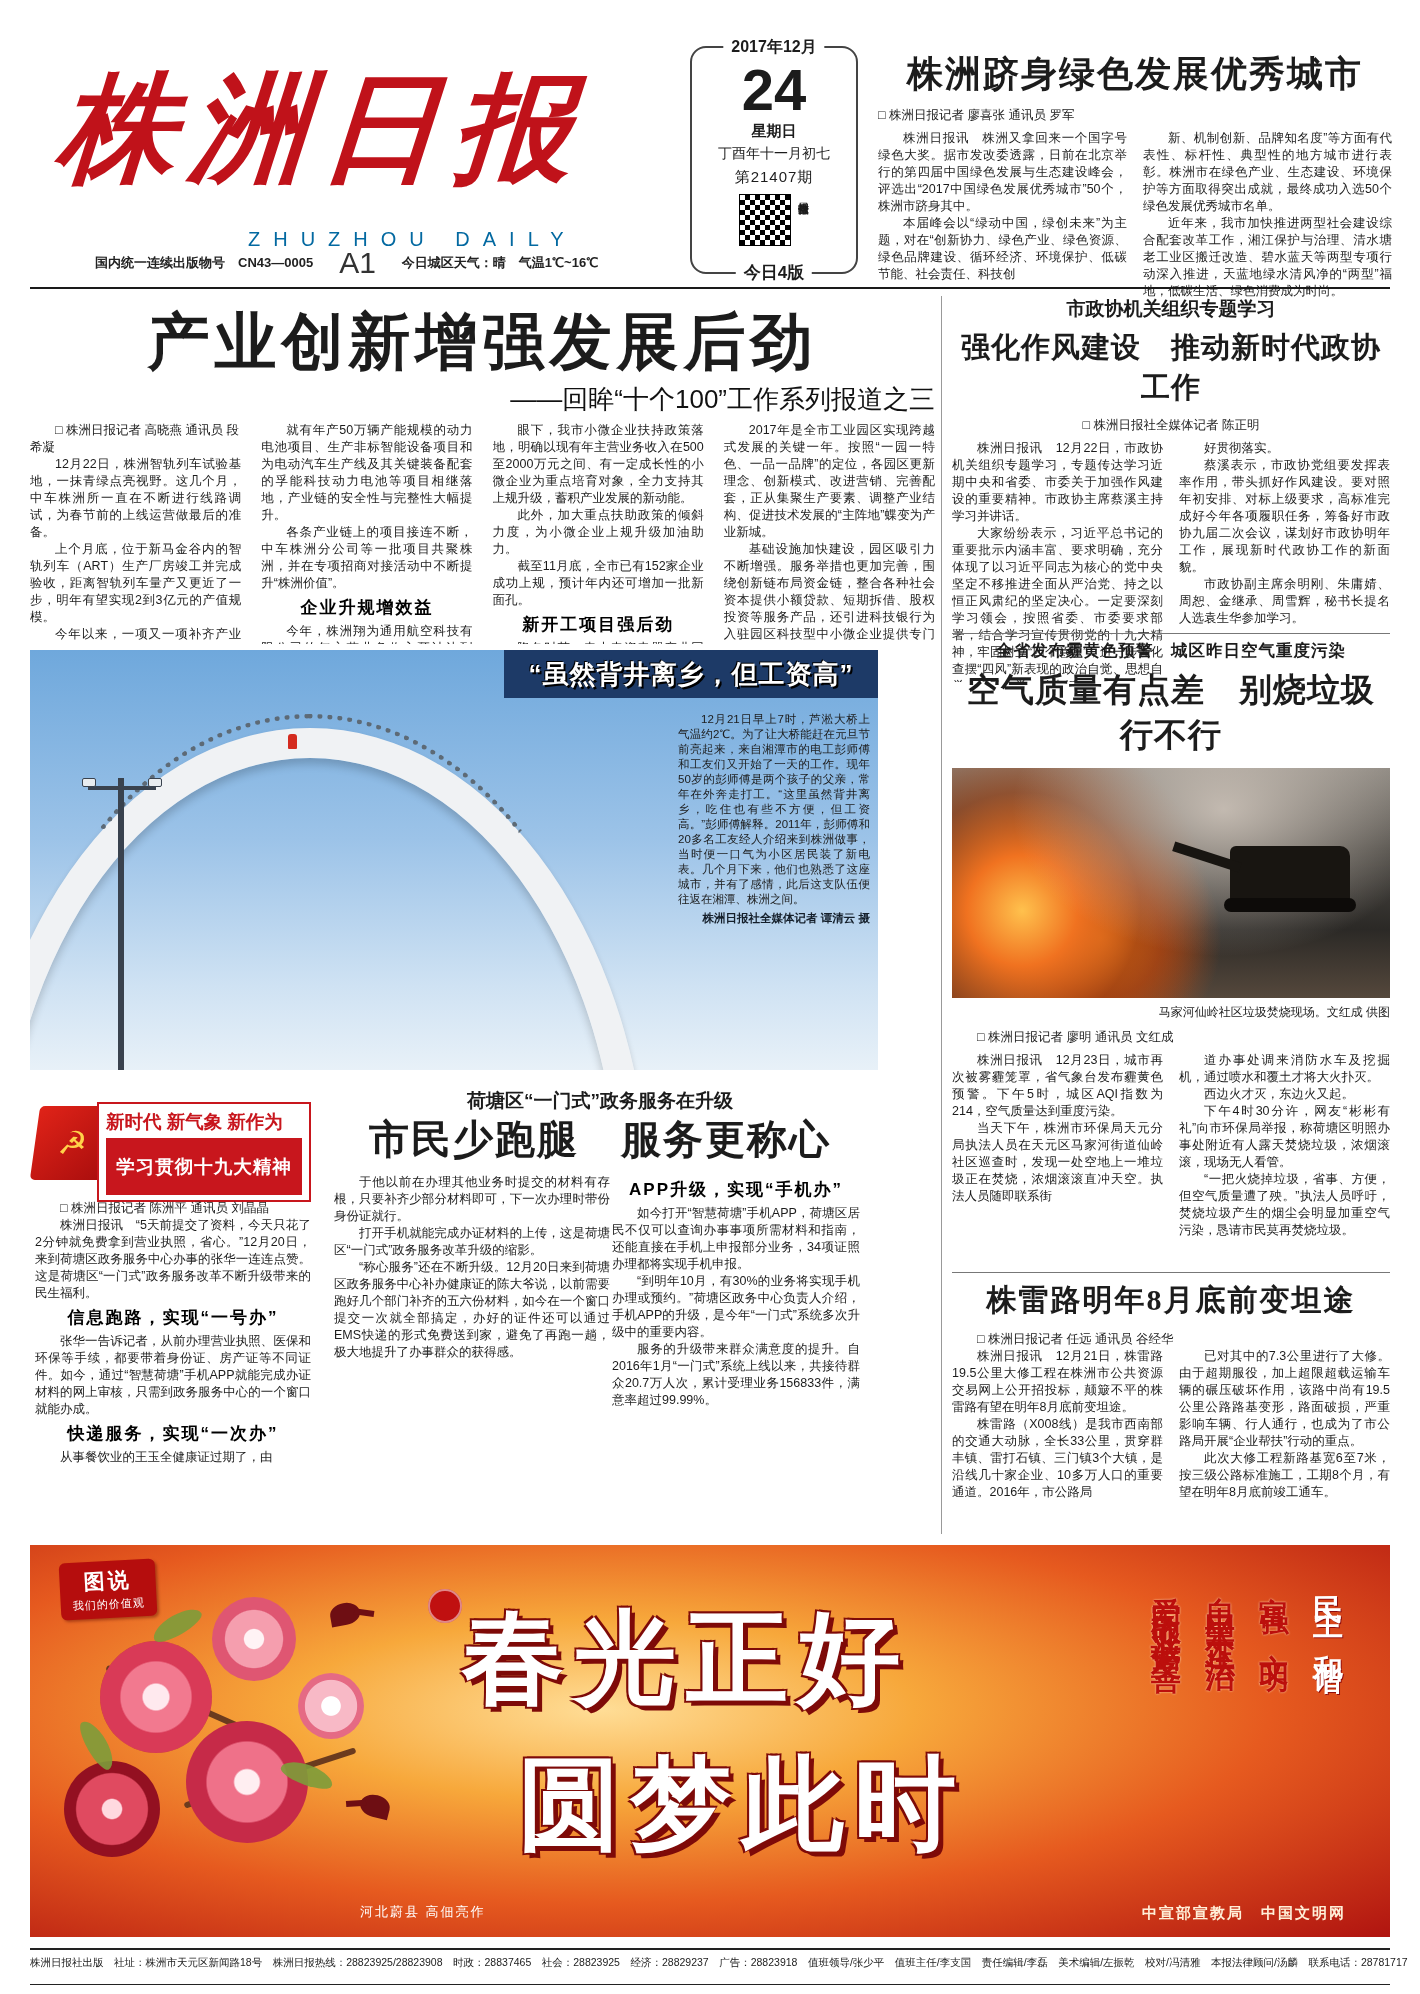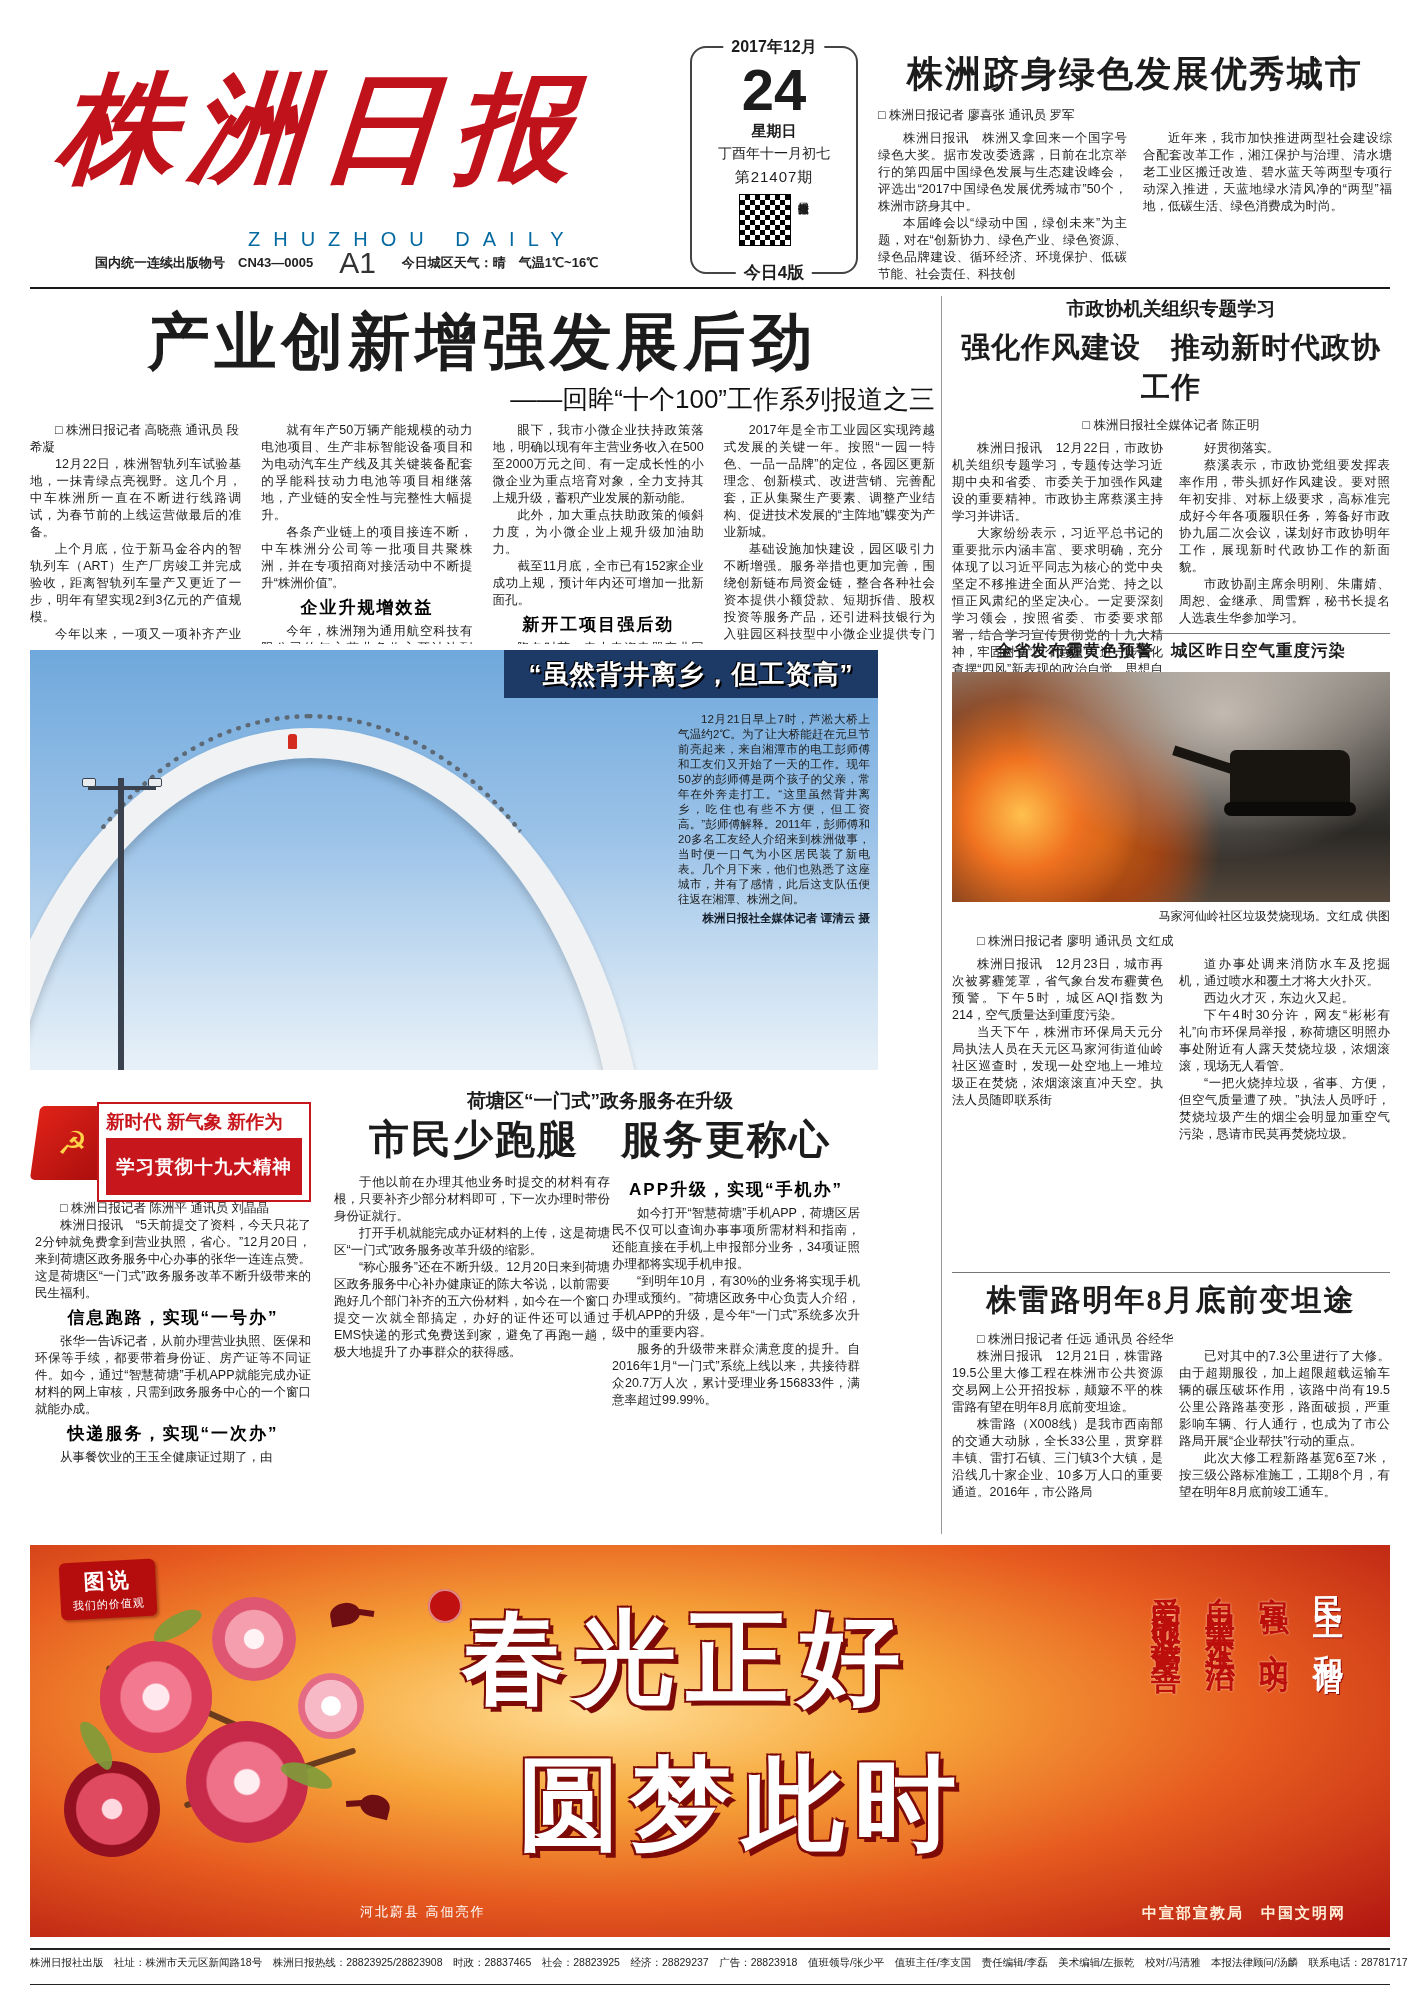--- a/index.html
+++ b/index.html
@@ -172,20 +172,21 @@
 
   <div id="green">
     <h1>株洲跻身绿色发展优秀城市</h1>
     <div class="byline">□ 株洲日报记者 廖喜张 通讯员 罗军</div>
     <div class="cols">
       <div class="col">
           <p>株洲日报讯　株洲又拿回来一个国字号绿色大奖。据市发改委透露，日前在北京举行的第四届中国绿色发展与生态建设峰会，评选出“2017中国绿色发展优秀城市”50个，株洲市跻身其中。</p>
           <p>本届峰会以“绿动中国，绿创未来”为主题，对在“创新协力、绿色产业、绿色资源、绿色品牌建设、循环经济、环境保护、低碳节能、社会责任、科技创</p>
         </div>
       <div class="col">
+          <p>新、机制创新、品牌知名度”等方面有代表性、标杆性、典型性的地方城市进行表彰。株洲市在绿色产业、生态建设、环境保护等方面取得突出成就，最终成功入选50个绿色发展优秀城市名单。</p>
           <p>近年来，我市加快推进两型社会建设综合配套改革工作，湘江保护与治理、清水塘老工业区搬迁改造、碧水蓝天等两型专项行动深入推进，天蓝地绿水清风净的“两型”福地，低碳生活、绿色消费成为时尚。</p>
         </div>
     </div>
   </div>
 
   <div class="hrule" style="left:30px;top:287px;width:1360px;height:2px;"></div>
   <div class="vrule" style="left:941px;top:296px;width:1px;height:1238px;"></div>
 
   <div id="lead-hl">产业创新增强发展后劲</div>
   <div id="lead-sub">——回眸“十个100”工作系列报道之三</div>
@@ -281,20 +282,21 @@
           <p>好贯彻落实。</p>
           <p>蔡溪表示，市政协党组要发挥表率作用，带头抓好作风建设。要对照年初安排、对标上级要求，高标准完成好今年各项履职任务，筹备好市政协九届二次会议，谋划好市政协明年工作，展现新时代政协工作的新面貌。</p>
           <p>市政协副主席余明刚、朱庸婧、周恕、金继承、周雪辉，秘书长提名人选袁生华参加学习。</p>
         </div>
     </div>
   </div>
   <div class="vrule" style="left:952px;top:633px;width:438px;height:1px;background:#777;"></div>
 
   <div id="air">
     <div class="rail-kicker">全省发布霾黄色预警　城区昨日空气重度污染</div>
+    <div class="rail-hl">空气质量有点差　别烧垃圾行不行</div>
     <div id="fire-photo">
       <div id="excavator"></div>
     </div>
     <div class="photo-caption">马家河仙岭社区垃圾焚烧现场。文红成 供图</div>
     <div class="byline">□ 株洲日报记者 廖明 通讯员 文红成</div>
     <div class="cols">
       <div class="col">
           <p>株洲日报讯　12月23日，城市再次被雾霾笼罩，省气象台发布霾黄色预警。下午5时，城区AQI指数为214，空气质量达到重度污染。</p>
           <p>当天下午，株洲市环保局天元分局执法人员在天元区马家河街道仙岭社区巡查时，发现一处空地上一堆垃圾正在焚烧，浓烟滚滚直冲天空。执法人员随即联系街</p>
         </div>

